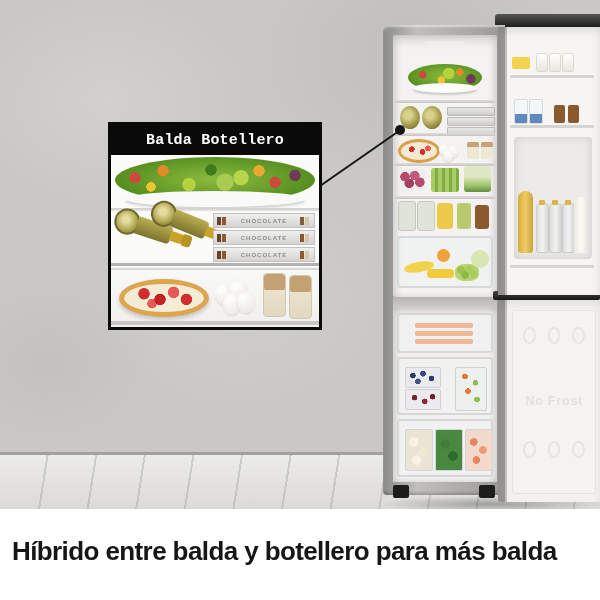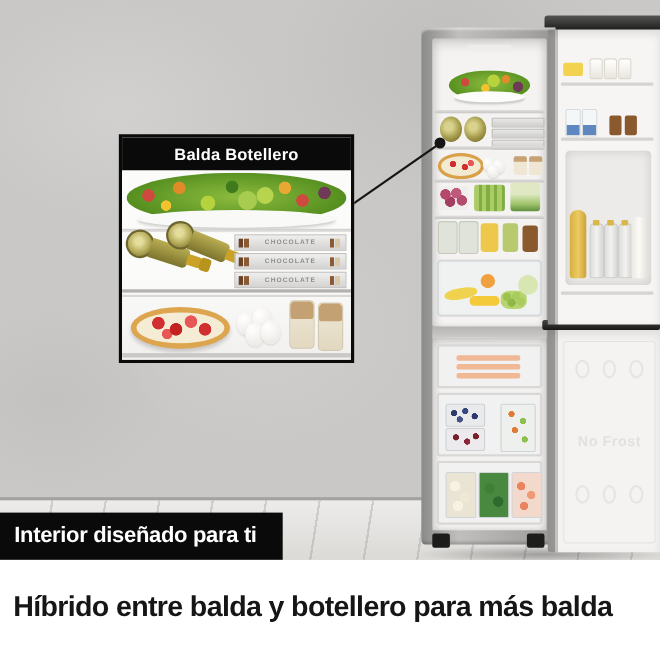--- a/index.html
+++ b/index.html
@@ -159,21 +159,21 @@
   .emboss-row{position:absolute;left:10px;width:62px;display:flex;gap:12px;}
   .emboss-dot{width:13px;height:13px;border-radius:50%;border:2px solid #e6e5e3;}
   .nofrost{position:absolute;left:0;top:82px;width:82px;text-align:center;
     font-size:13px;font-weight:bold;color:#e2e1df;letter-spacing:.5px;}
   
   .connector{position:absolute;left:0;top:0;width:600px;height:600px;pointer-events:none;z-index:4;}
   
   .inset{position:absolute;left:108px;top:122px;width:214px;height:208px;box-sizing:border-box;
     border:3px solid var(--black,#0b0b0b);background:#ffffff;z-index:5;}
   .inset-header{height:30px;background:var(--black,#070707);color:#ffffff;font-size:15px;font-weight:bold;
-    display:flex;align-items:center;justify-content:center;letter-spacing:.2px;}
+    display:flex;align-items:center;justify-content:center;letter-spacing:.2px;font-family:Liberation Mono, monospace;}
   .inset-photo{position:relative;height:172px;overflow:hidden;
     background:linear-gradient(#fbfbf9 55%,#f1f0ee);}
   .ins-salad{position:absolute;left:4px;top:2px;width:200px;height:46px;border-radius:50%;
     background:
       radial-gradient(circle 6px at 10% 45%, #cf4a3e 90%, transparent),
       radial-gradient(circle 6px at 24% 30%, #e08a28 90%, transparent),
       radial-gradient(circle 7px at 37% 60%, #b6d23c 90%, transparent),
       radial-gradient(circle 6px at 48% 28%, #3f7a1c 90%, transparent),
       radial-gradient(circle 9px at 55% 55%, #a8cc50 90%, transparent),
       radial-gradient(circle 8px at 63% 45%, #b7d44e 90%, transparent),
@@ -391,21 +391,18 @@
       <div class="ins-egg" style="left:104px;top:128px"></div>
       <div class="ins-egg" style="left:118px;top:124px"></div>
       <div class="ins-egg" style="left:112px;top:138px"></div>
       <div class="ins-egg" style="left:126px;top:136px"></div>
       <div class="ins-jar" style="left:152px;top:118px"></div>
       <div class="ins-jar" style="left:178px;top:120px"></div>
       <div class="ins-glass"></div>
     </div>
   </div>
 
-  <div class="caption">
-    <span>Interior diseñado para ti</span>
-  </div>
 
   <div class="band">
     <p class="headline">Híbrido entre balda y botellero para más balda</p>
   </div>
 
 </div>
 
 </body></html>

